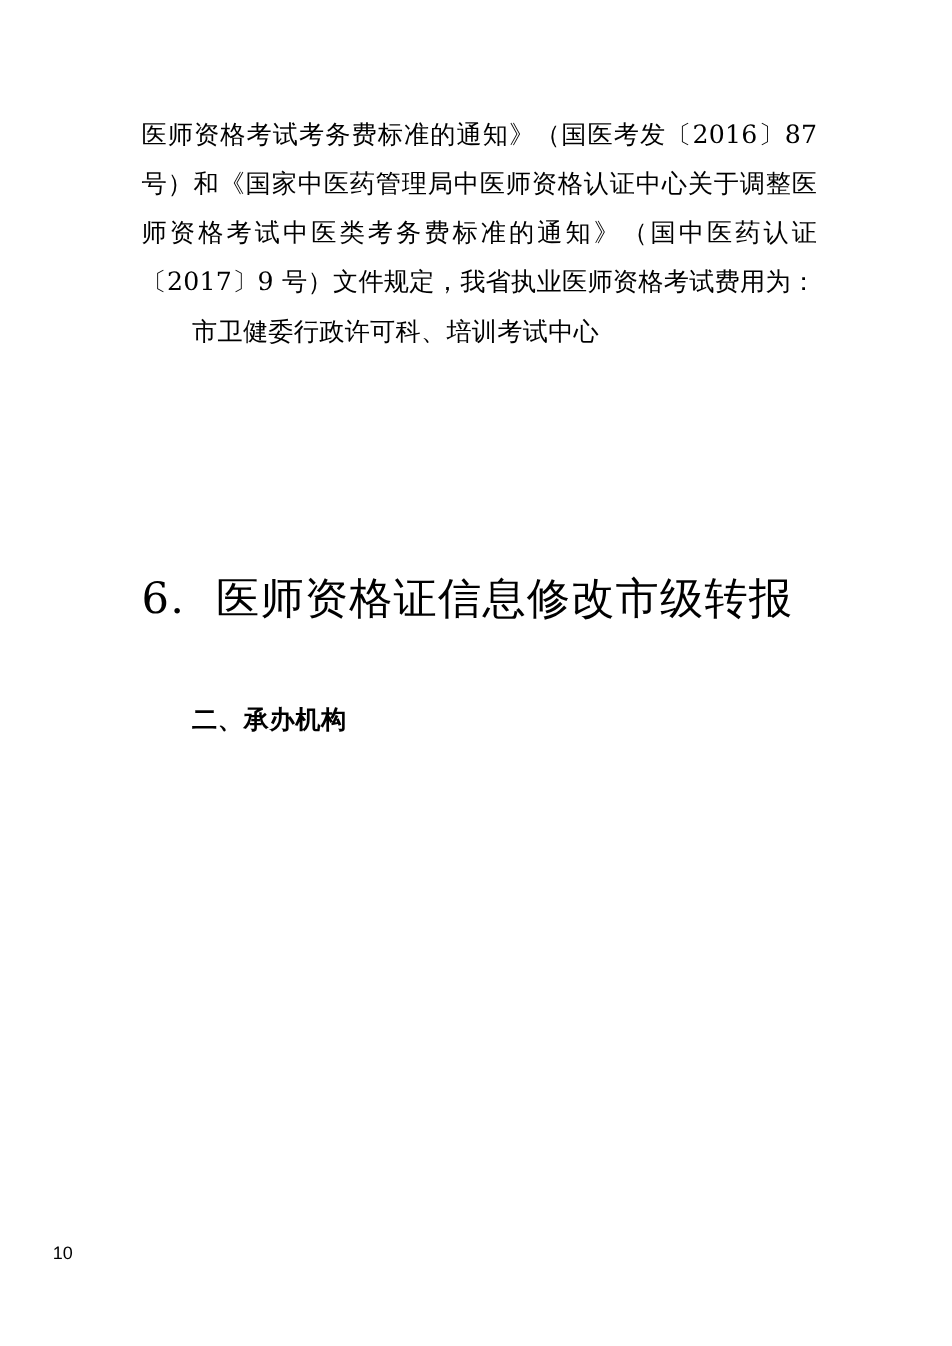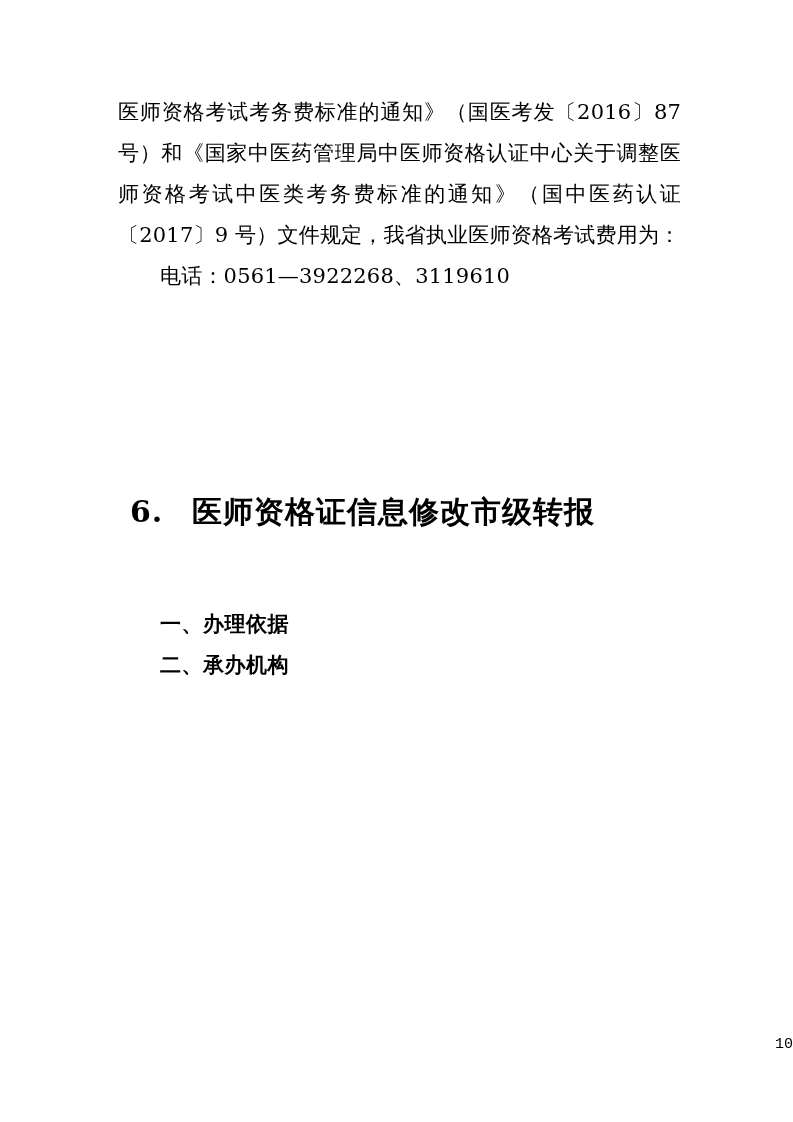--- a/index.html
+++ b/index.html
@@ -37,68 +37,68 @@
   }
   .heading {
     font-size: 21px;
     line-height: 41px;
     font-weight: bold;
     margin: 0;
     text-indent: 42px;
     letter-spacing: 0.5px;
   }
   .section-title {
-    font-size: 30px;
+    font-size: 36px;
     line-height: 46px;
-    font-weight: bold;
-    margin: 12px;
+    font-weight: normal;
+    margin: 0;
     letter-spacing: 1px;
   }
   .section-title .num {
     display: inline-block;
     min-width: 62px;
   }
   .spacer-lg {
     height: 180px;
   }
   .spacer-md {
     height: 56px;
   }
   .page-number {
     position: absolute;
     left: 0;
     right: 0;
     top: 1036px;
-    text-align: right;
+    text-align: left;
     font-size: 15px;
-    font-family: Liberation Mono, monospace;
+    font-family: Liberation Sans, sans-serif;
+    padding-left: 44px;
   }
 </style>
 </head>
 <body>
 
 <div class="page">
 
   <p class="para">医师资格考试考务费标准的通知》（国医考发〔2016〕87 号）和《国家中医药管理局中医师资格认证中心关于调整医师资格考试中医类考务费标准的通知》（国中医药认证〔2017〕9 号）文件规定，我省执业医师资格考试费用为：</p>
 
 
 
 
 
+  <p class="para indent">市卫健委行政许可科、培训考试中心</p>
 
-  <p class="para indent">电话：0561—3922268、3119610</p>
 
   <div class="spacer-lg"></div>
 
   <h1 class="section-title">
     <span class="num">6.</span><span>医师资格证信息修改市级转报</span>
   </h1>
 
   <div class="spacer-md"></div>
 
-  <p class="heading">一、办理依据</p>
 
 
   <p class="heading">二、承办机构</p>
 
 </div>
 
 <div class="page-number">10</div>
 
 </body></html>

